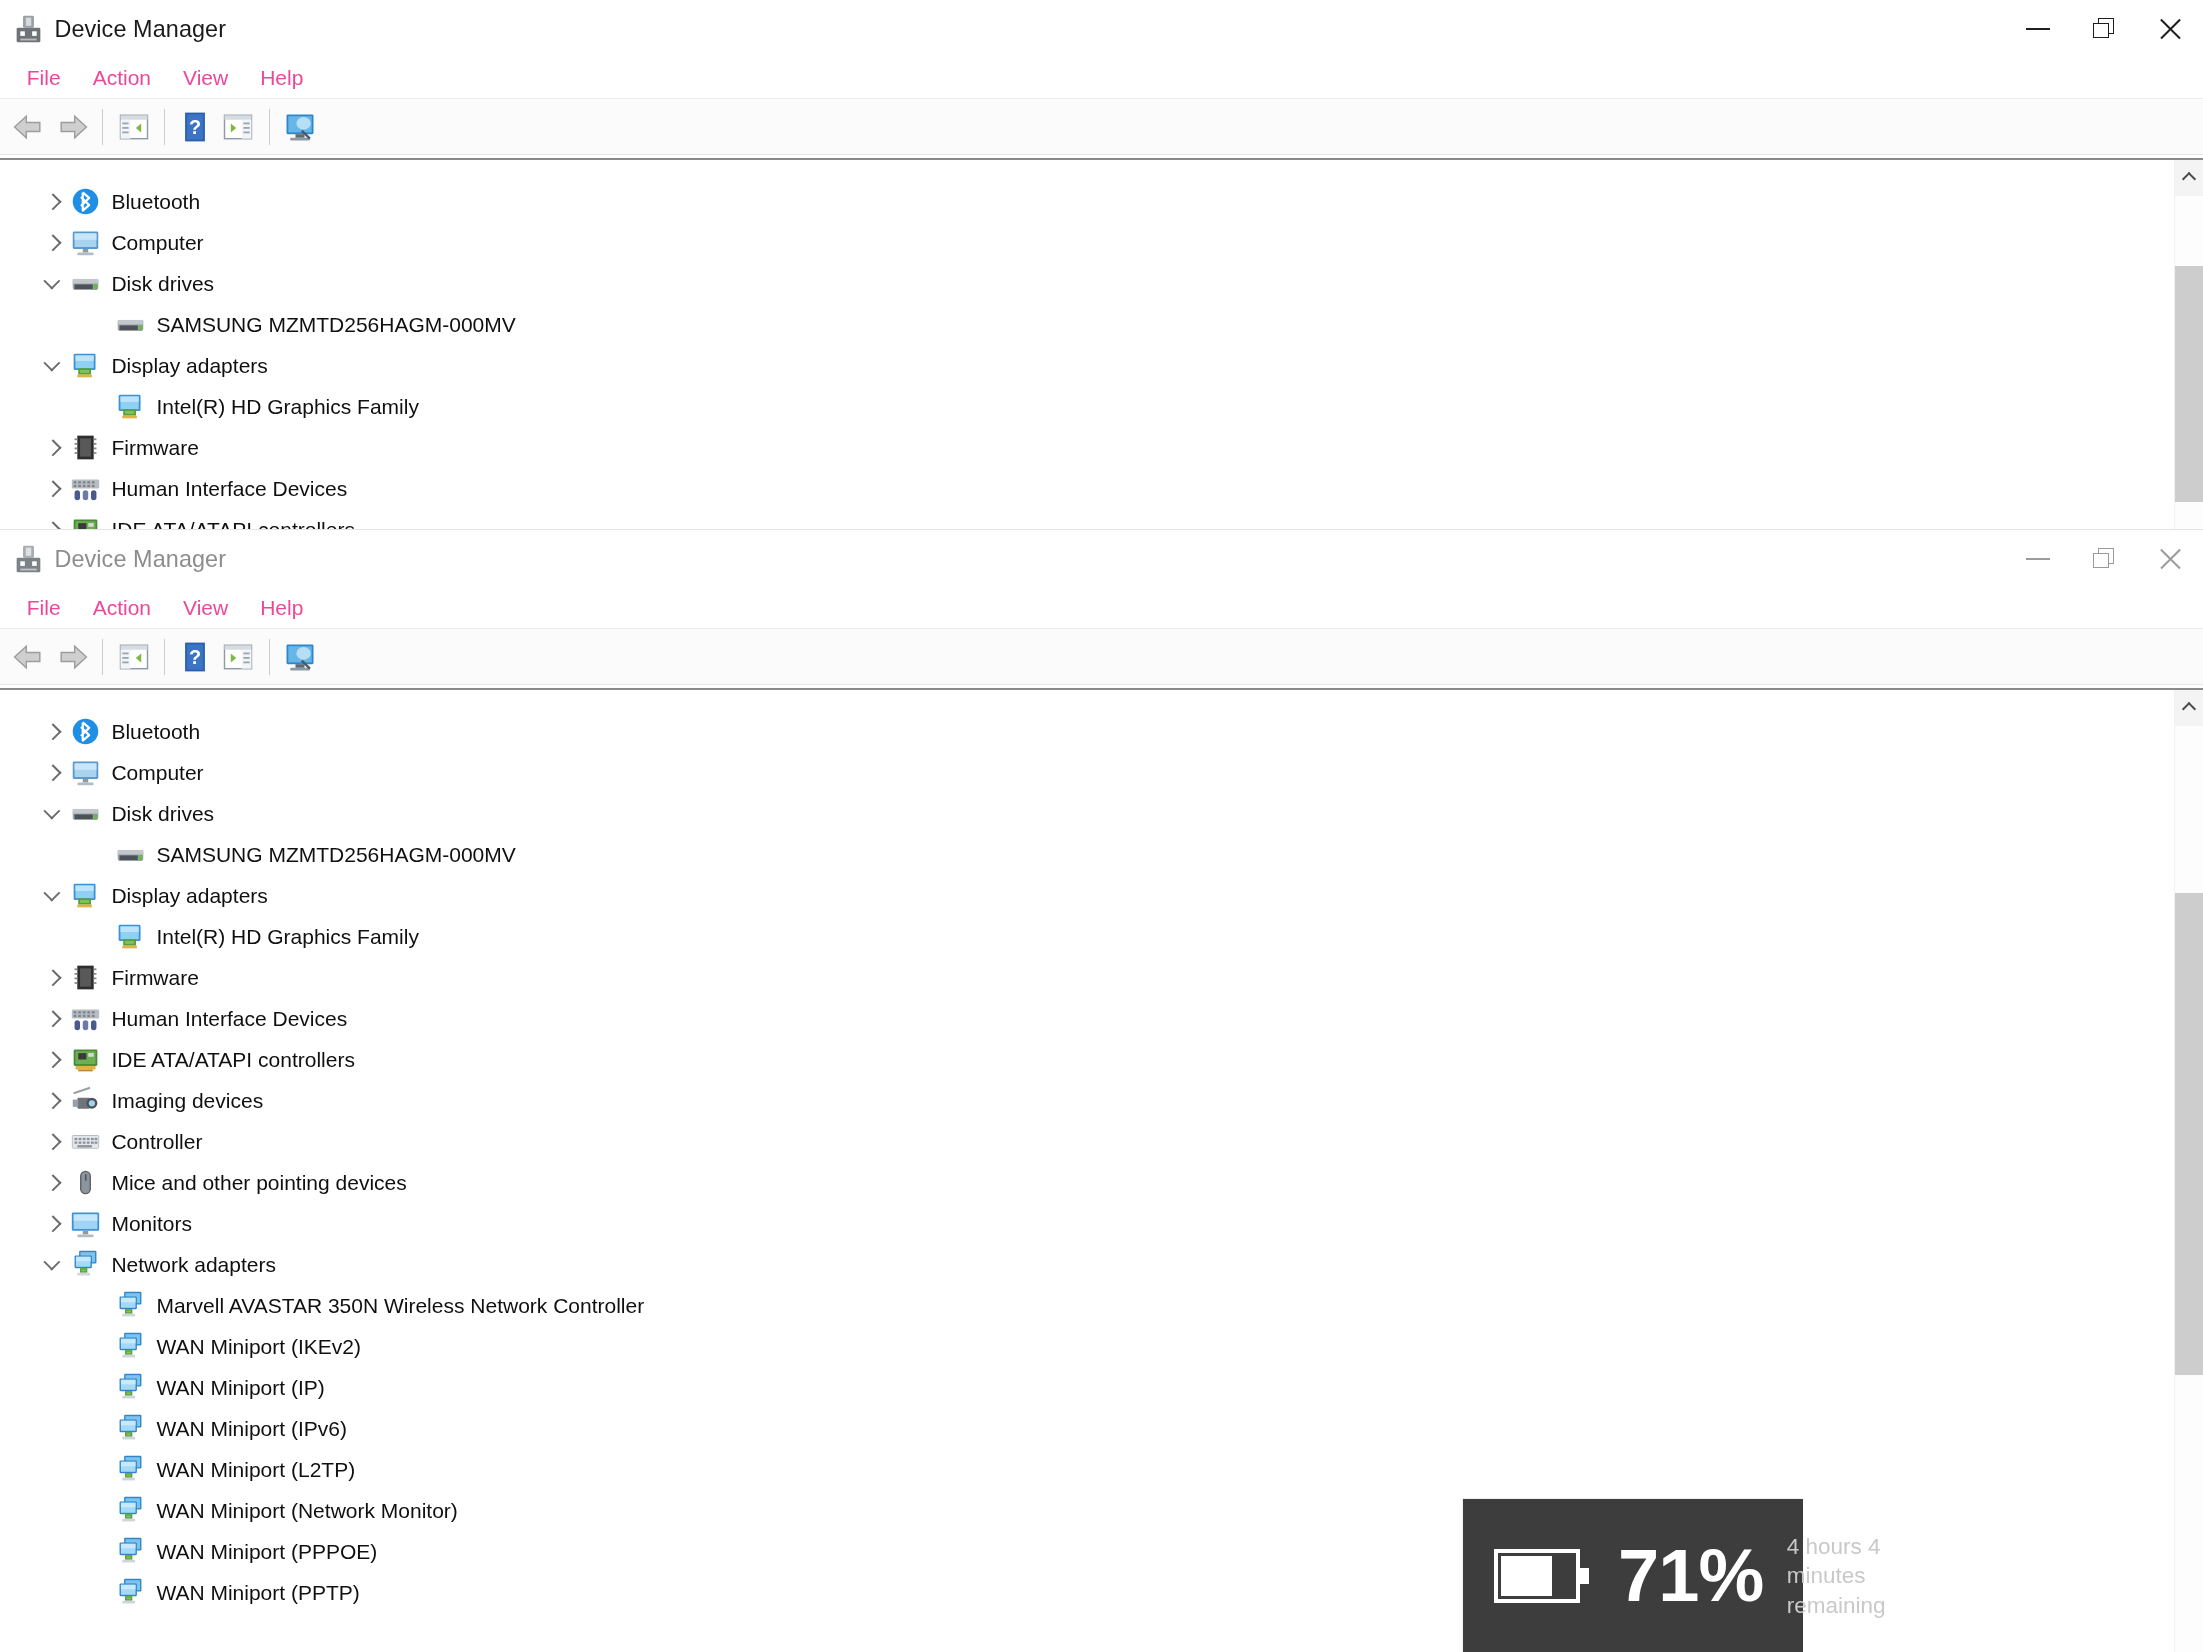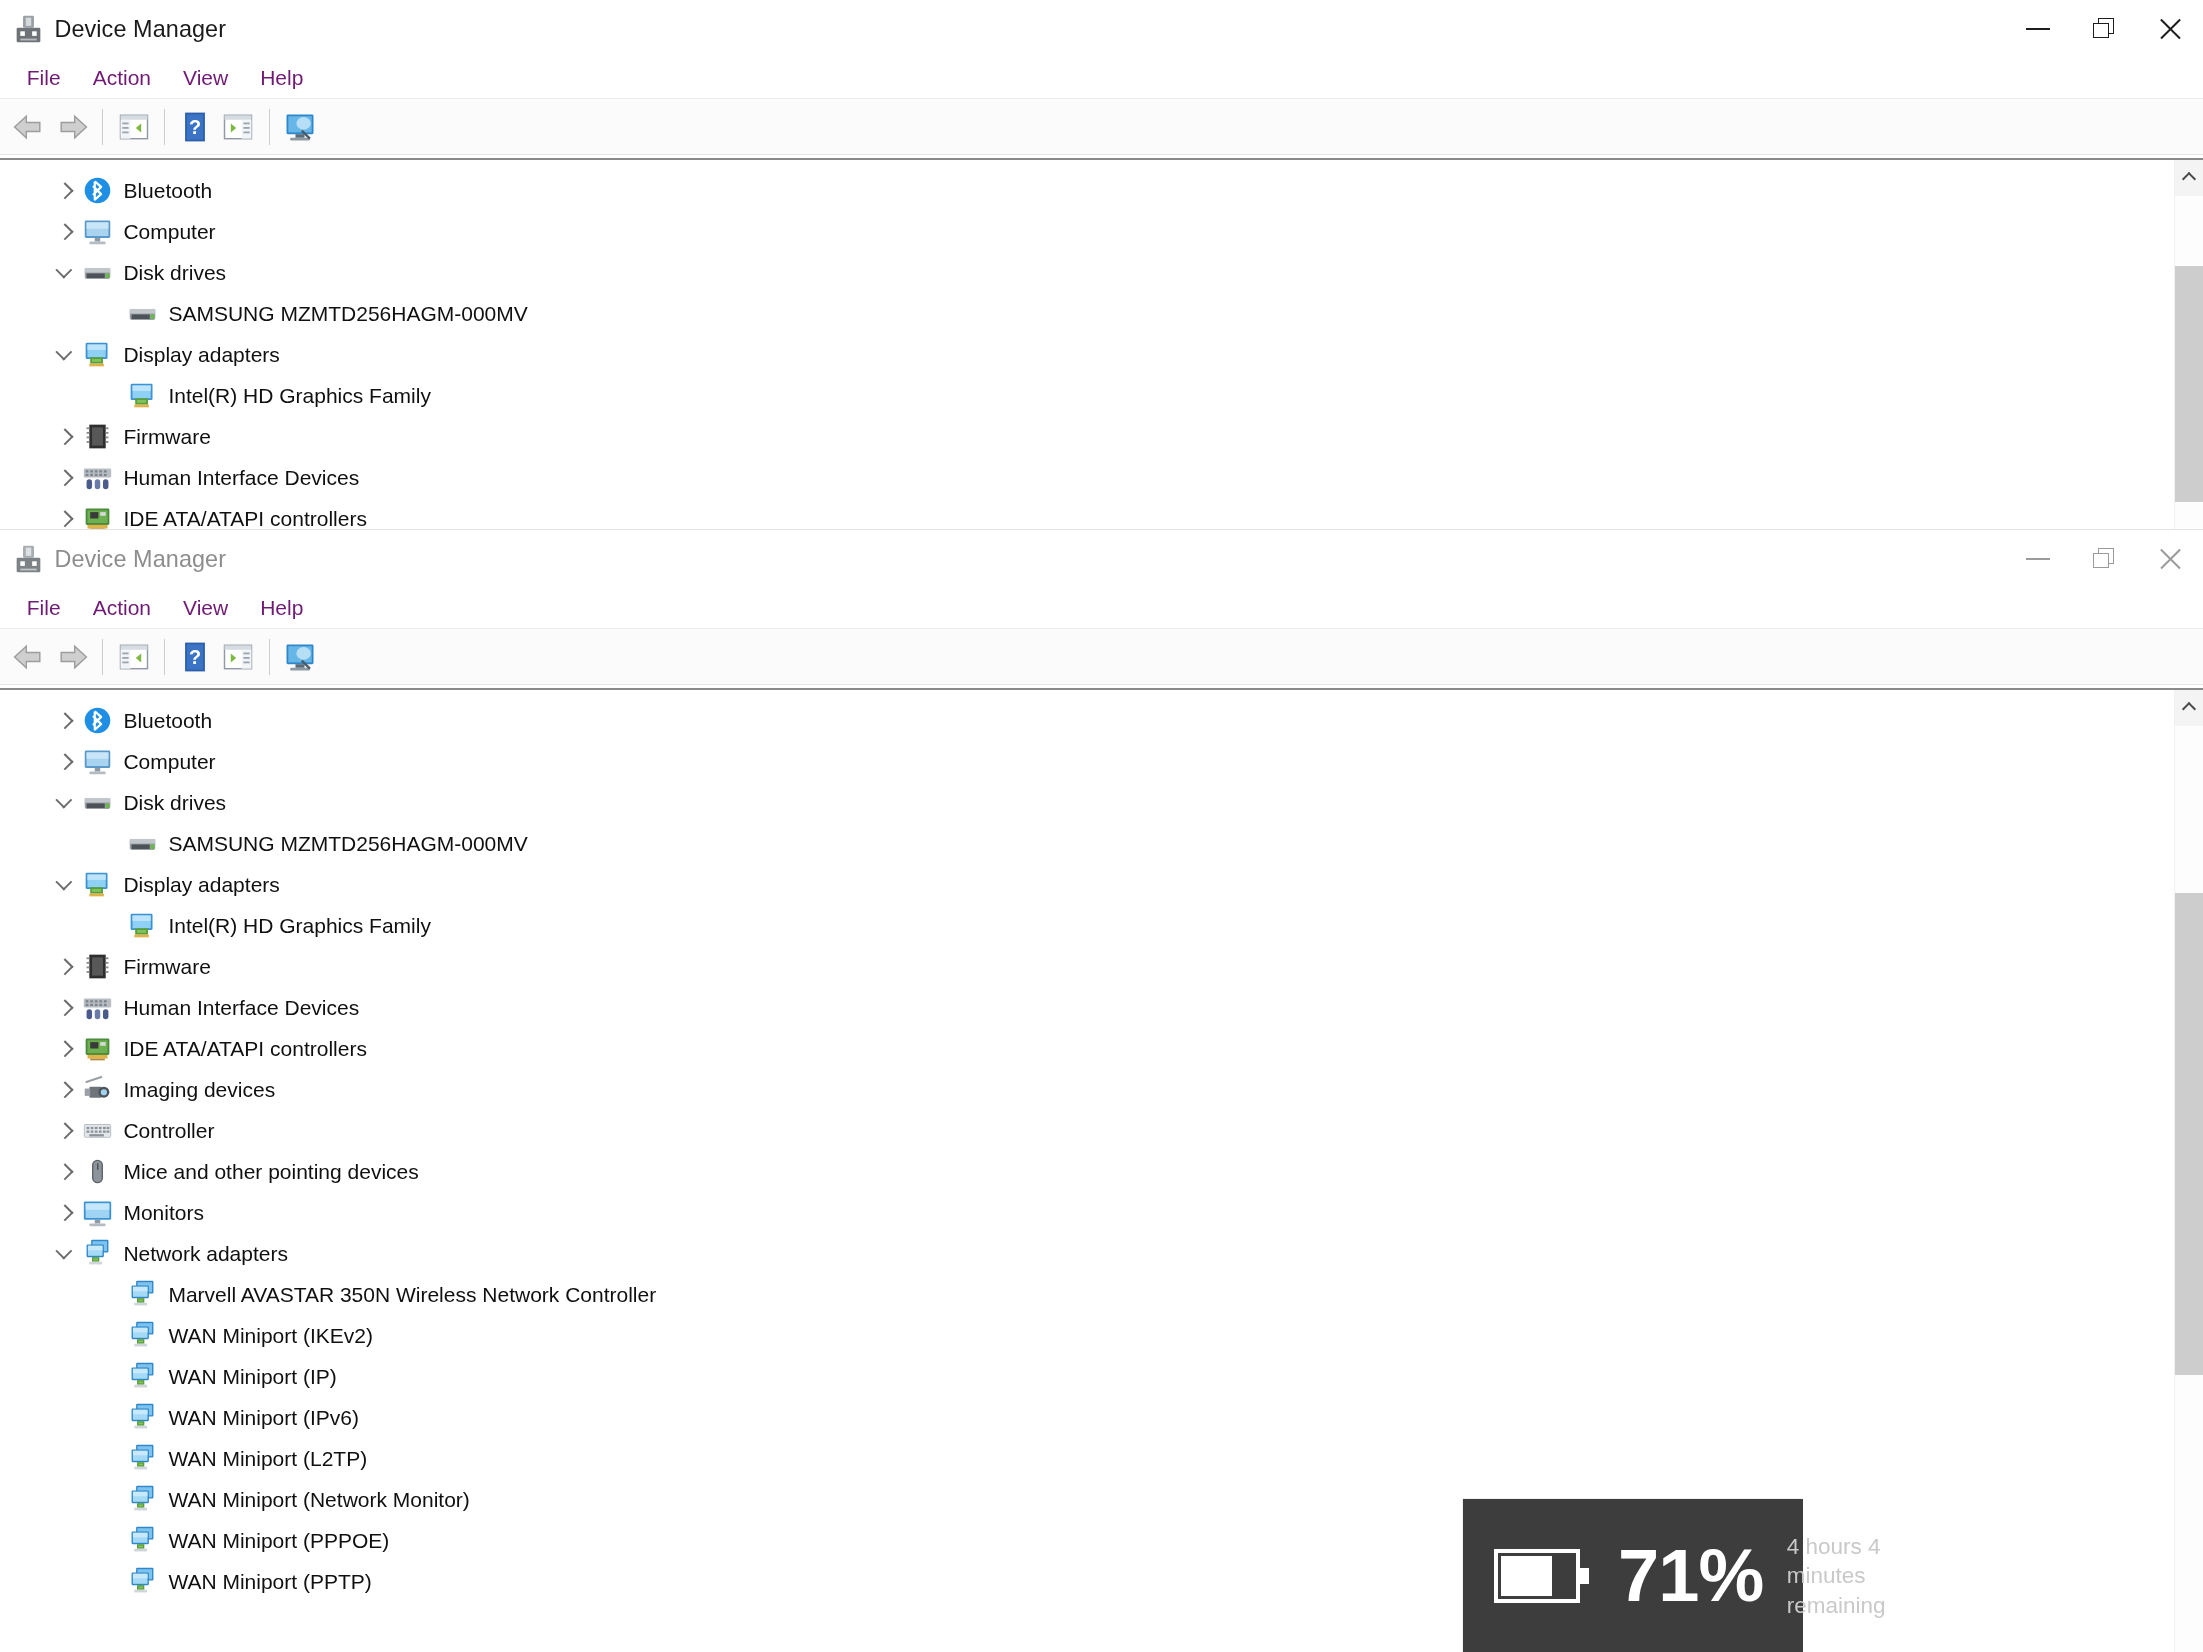--- a/index.html
+++ b/index.html
@@ -40,38 +40,38 @@
   .glyph-close i.c1 { transform: rotate(45deg); }
   .glyph-close i.c2 { transform: rotate(-45deg); }
   .win-inactive .glyph-close i { background: #9b9b9b; }
 
   
   .menubar {
     height: 41px; background: #ffffff; display: flex; align-items: center;
     border-bottom: 0.9px solid #eeeeee; padding-left: 10.8px;
   }
   .menu-item {
-    font-size: 21px; color: #701a75; padding: 3.6px 16px; white-space: nowrap;
+    font-size: 21px; color: #ec4899; padding: 3.6px 16px; white-space: nowrap;
   }
 
   
   .toolbar {
     height: 56px; background: #fbfbfb; display: flex; align-items: center;
     padding-left: 7.2px; border-bottom: 0.9px solid #e6e6e6;
   }
   .tb-btn { width: 43px; height: 43px; display:flex; align-items:center; justify-content:center; position: relative; }
   .tb-sep { width: 0.9px; height: 36px; background: #cccccc; margin: 0 9px; }
 
   
   .tree-wrap {
     position: absolute; left: 0; right: 0; background: #ffffff;
     border-top: 2.7px solid #8a8a8a;
     overflow: hidden;
   }
-  .tree { padding-top: 10px; position: relative; margin-left: 12px; }
+  .tree { padding-top: 21px; position: relative; }
   .row {
     height: 41px; display: flex; align-items: center; white-space: nowrap;
   }
   .twisty {
     width: 27px; height: 41px; flex: none; display:flex; align-items:center; justify-content:center;
     margin-left: 38px;
   }
   .twisty.none { visibility: hidden; }
   .chev { width: 11.7px; height: 11.7px; border-right: 2.3px solid #6b6b6b; border-bottom: 2.3px solid #6b6b6b; }
   .chev.closed { transform: rotate(-45deg); margin-left: 1.8px; }

